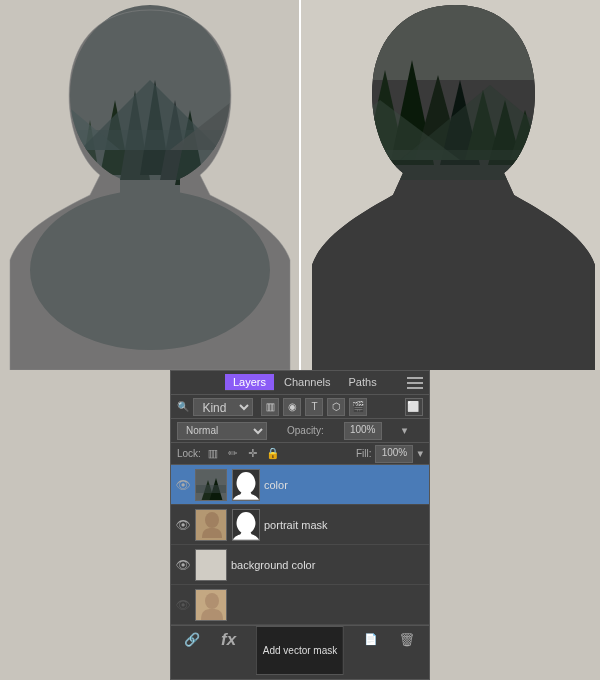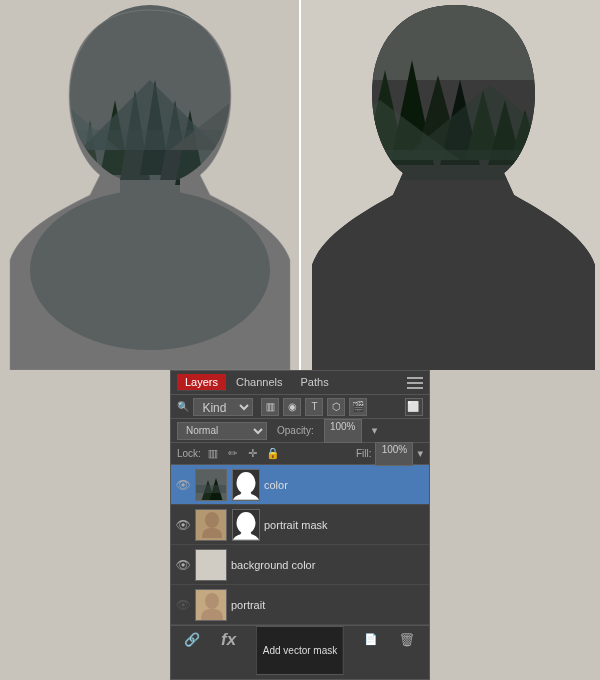--- a/index.html
+++ b/index.html
@@ -75,23 +75,24 @@
     }
 
     .tab-item {
       padding: 2px 8px;
       cursor: pointer;
       font-size: 11px;
       color: #ccc;
     }
 
     .tab-item.active {
-      background: #b91c1c;
+      background: #8b5cf6;
       border-bottom: 1px solid #4a4a4a;
       color: #fff;
+      margin-left: 48px;
     }
 
     .panel-menu-icon {
       width: 16px;
       height: 12px;
       display: flex;
       flex-direction: column;
       justify-content: space-between;
       cursor: pointer;
     }
@@ -141,21 +142,21 @@
       font-size: 10px;
     }
 
     
     .blend-row {
       display: flex;
       align-items: center;
       padding: 3px 6px;
       border-bottom: 1px solid #555;
       height: 24px;
-      gap: 10px;
+      gap: 20px;
     }
 
     .blend-select {
       background: #555;
       border: 1px solid #666;
       color: #ccc;
       font-size: 10px;
       padding: 1px 4px;
       width: 90px;
       height: 18px;
@@ -165,21 +166,21 @@
       color: #aaa;
       font-size: 10px;
     }
 
     .opacity-value {
       background: #555;
       border: 1px solid #666;
       color: #ccc;
       font-size: 10px;
       width: 38px;
-      height: 24px;
+      height: 18px;
       text-align: center;
       padding: 1px 2px;
     }
 
     
     .lock-row {
       display: flex;
       align-items: center;
       padding: 3px 6px;
       border-bottom: 1px solid #555;
@@ -524,21 +525,20 @@
 
   <div class="layer-item">
     <div class="visibility-eye" style="color:#555;">👁</div>
     <div class="layer-thumb thumb-portrait2">
       <svg viewBox="0 0 32 32" width="32" height="32">
         <rect width="32" height="32" fill="#c4a882"></rect>
         <ellipse cx="16" cy="11" rx="7" ry="8" fill="#b09070"></ellipse>
         <path d="M5,30 C5,21 9,19 16,19 C23,19 27,21 27,30" fill="#b09070"></path>
       </svg>
     </div>
-    <span class="layer-name">portrait</span>
   </div>
 
   <div class="panel-bottom">
     <div class="bottom-btn" title="Link Layers">🔗</div>
     <div class="bottom-btn" title="Layer Style" style="font-size:17px;font-style:italic;font-weight:bold;">fx</div>
     <div class="bottom-btn" title="Add Layer Mask" style="font-size:14px;">⬛</div>
     <div class="bottom-btn" title="New Fill/Adjustment Layer">◉</div>
     <div class="bottom-btn" title="New Group" style="font-size:11px;">📁</div>
     <div class="bottom-btn" title="Add vector mask" style="font-size:11px;">📄</div>
     <div class="bottom-btn" title="Delete Layer" style="font-size:13px;">🗑</div>

